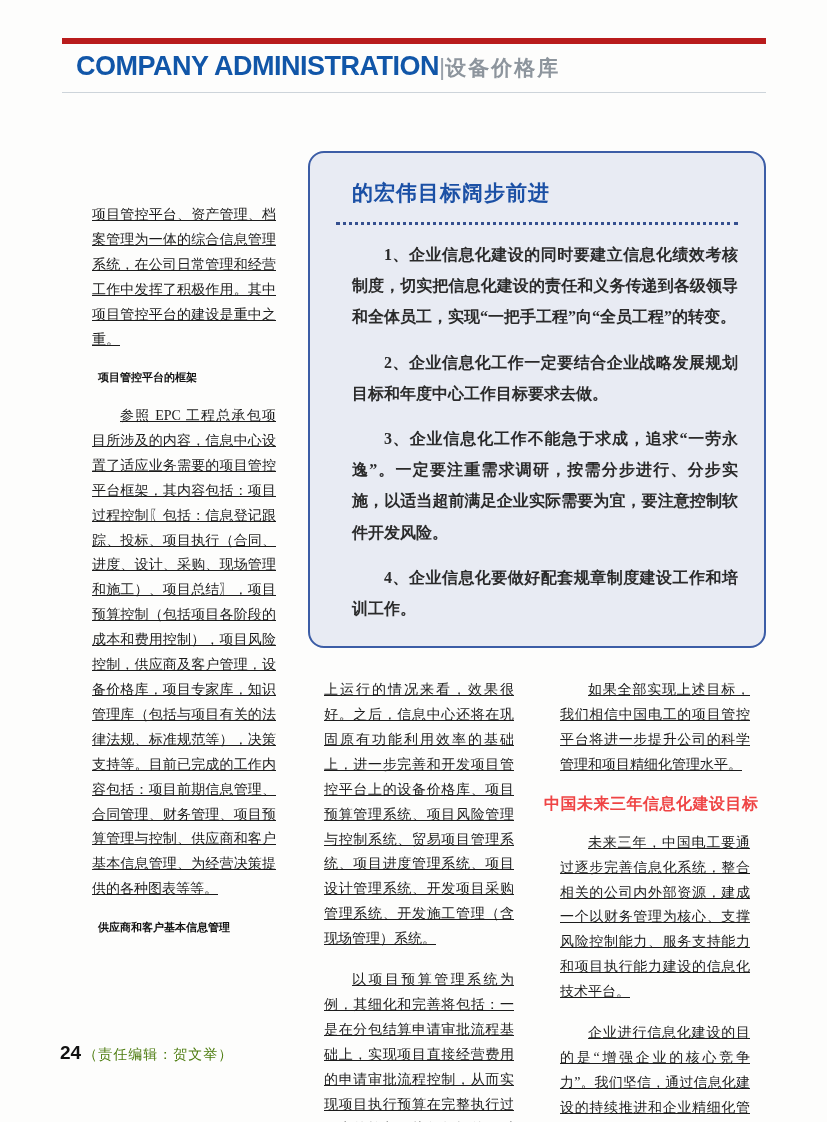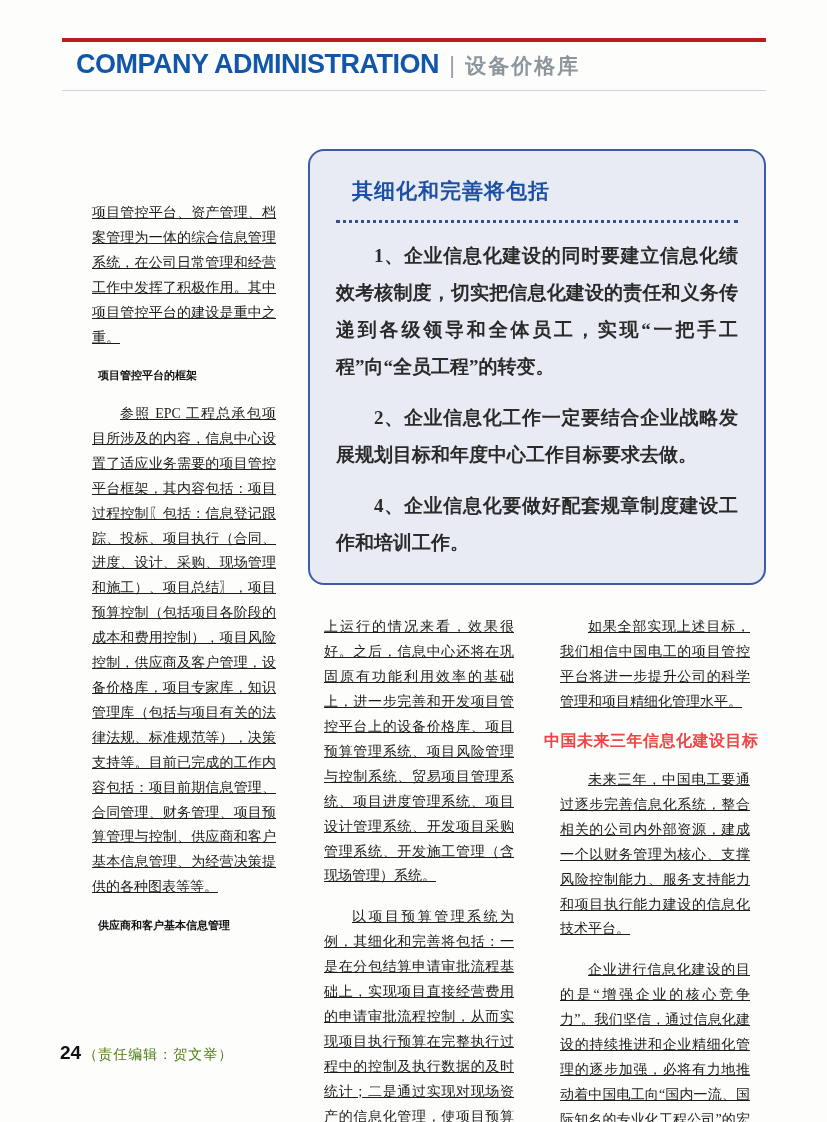--- a/index.html
+++ b/index.html
@@ -15,26 +15,25 @@
     box-shadow: 0 0 4px rgba(0,0,0,.25);
   }
   .content {
     position: absolute;
     left: 62px;
     top: 38px;
     width: 704px;
   }
   
   .header {
-    border-top: 4px solid #b91c1c;
+    border-top: 6px solid #b91c1c;
     border-bottom: 1px solid #cdd4da;
     padding: 7px 0 10px 14px;
     display: flex;
     align-items: baseline;
-    gap: 10px;
     font-family: "Liberation Sans", sans-serif;
   }
   .header .en {
     font-size: 27px;
     font-weight: 700;
     letter-spacing: -0.5px;
     color: #1156a8;
   }
   .header .sep {
     font-size: 24px;
@@ -90,27 +89,27 @@
     color: #1b50a5;
     margin: 2px 0 14px 16px;
     letter-spacing: 1px;
   }
   .hl-dots {
     border-bottom: 3px dotted #35508f;
     margin: 0 0 8px 0;
     height: 1px;
   }
   .hl-point {
-    font-size: 19px;
+    font-size: 16px;
     font-weight: 600;
     color: #2a2a2a;
     line-height: 1.95;
     text-align: justify;
     text-indent: 2em;
-    margin: 14px 0 0 0;
+    margin: 14px 0 0 16px;
   }
   
   .two-cols {
     display: flex;
     gap: 14px;
     margin-top: 14px;
   }
   .two-cols .col { width: 222px; }
   .blue-head {
     font-family: Liberation Sans, sans-serif;
@@ -173,24 +172,25 @@
       <div class="col-left">
         <p class="body-text">项目管控平台、资产管理、档案管理为一体的综合信息管理系统，在公司日常管理和经营工作中发挥了积极作用。其中项目管控平台的建设是重中之重。</p>
         <p class="subhead">项目管控平台的框架</p>
         <p class="body-text indent">参照 EPC 工程总承包项目所涉及的内容，信息中心设置了适应业务需要的项目管控平台框架，其内容包括：项目过程控制〖包括：信息登记跟踪、投标、项目执行（合同、进度、设计、采购、现场管理和施工）、项目总结〗，项目预算控制（包括项目各阶段的成本和费用控制），项目风险控制，供应商及客户管理，设备价格库，项目专家库，知识管理库（包括与项目有关的法律法规、标准规范等），决策支持等。目前已完成的工作内容包括：项目前期信息管理、合同管理、财务管理、项目预算管理与控制、供应商和客户基本信息管理、为经营决策提供的各种图表等等。</p>
         <p class="subhead">供应商和客户基本信息管理</p>
       </div>
 
       <div class="right-area">
 
         <div class="hl-box">
-          <div class="hl-title">其细化和完善将包括</div>
+          <div class="hl-title">的宏伟目标阔步前进</div>
           <div class="hl-dots"></div>
           <p class="hl-point">1、企业信息化建设的同时要建立信息化绩效考核制度，切实把信息化建设的责任和义务传递到各级领导和全体员工，实现“一把手工程”向“全员工程”的转变。</p>
           <p class="hl-point">2、企业信息化工作一定要结合企业战略发展规划目标和年度中心工作目标要求去做。</p>
+          <p class="hl-point">3、企业信息化工作不能急于求成，追求“一劳永逸”。一定要注重需求调研，按需分步进行、分步实施，以适当超前满足企业实际需要为宜，要注意控制软件开发风险。</p>
           <p class="hl-point">4、企业信息化要做好配套规章制度建设工作和培训工作。</p>
         </div>
 
         <div class="two-cols">
 
           <div class="col">
             <p class="body-text">上运行的情况来看，效果很好。之后，信息中心还将在巩固原有功能利用效率的基础上，进一步完善和开发项目管控平台上的设备价格库、项目预算管理系统、项目风险管理与控制系统、贸易项目管理系统、项目进度管理系统、项目设计管理系统、开发项目采购管理系统、开发施工管理（含现场管理）系统。</p>
             <p class="body-text indent">以项目预算管理系统为例，其细化和完善将包括：一是在分包结算申请审批流程基础上，实现项目直接经营费用的申请审批流程控制，从而实现项目执行预算在完整执行过程中的控制及执行数据的及时统计；二是通过实现对现场资产的信息化管理，使项目预算的执行更加全面；三是通过实现项目执行预算变更流程电子化，加强对项目执行控制。</p>
           </div>
 

